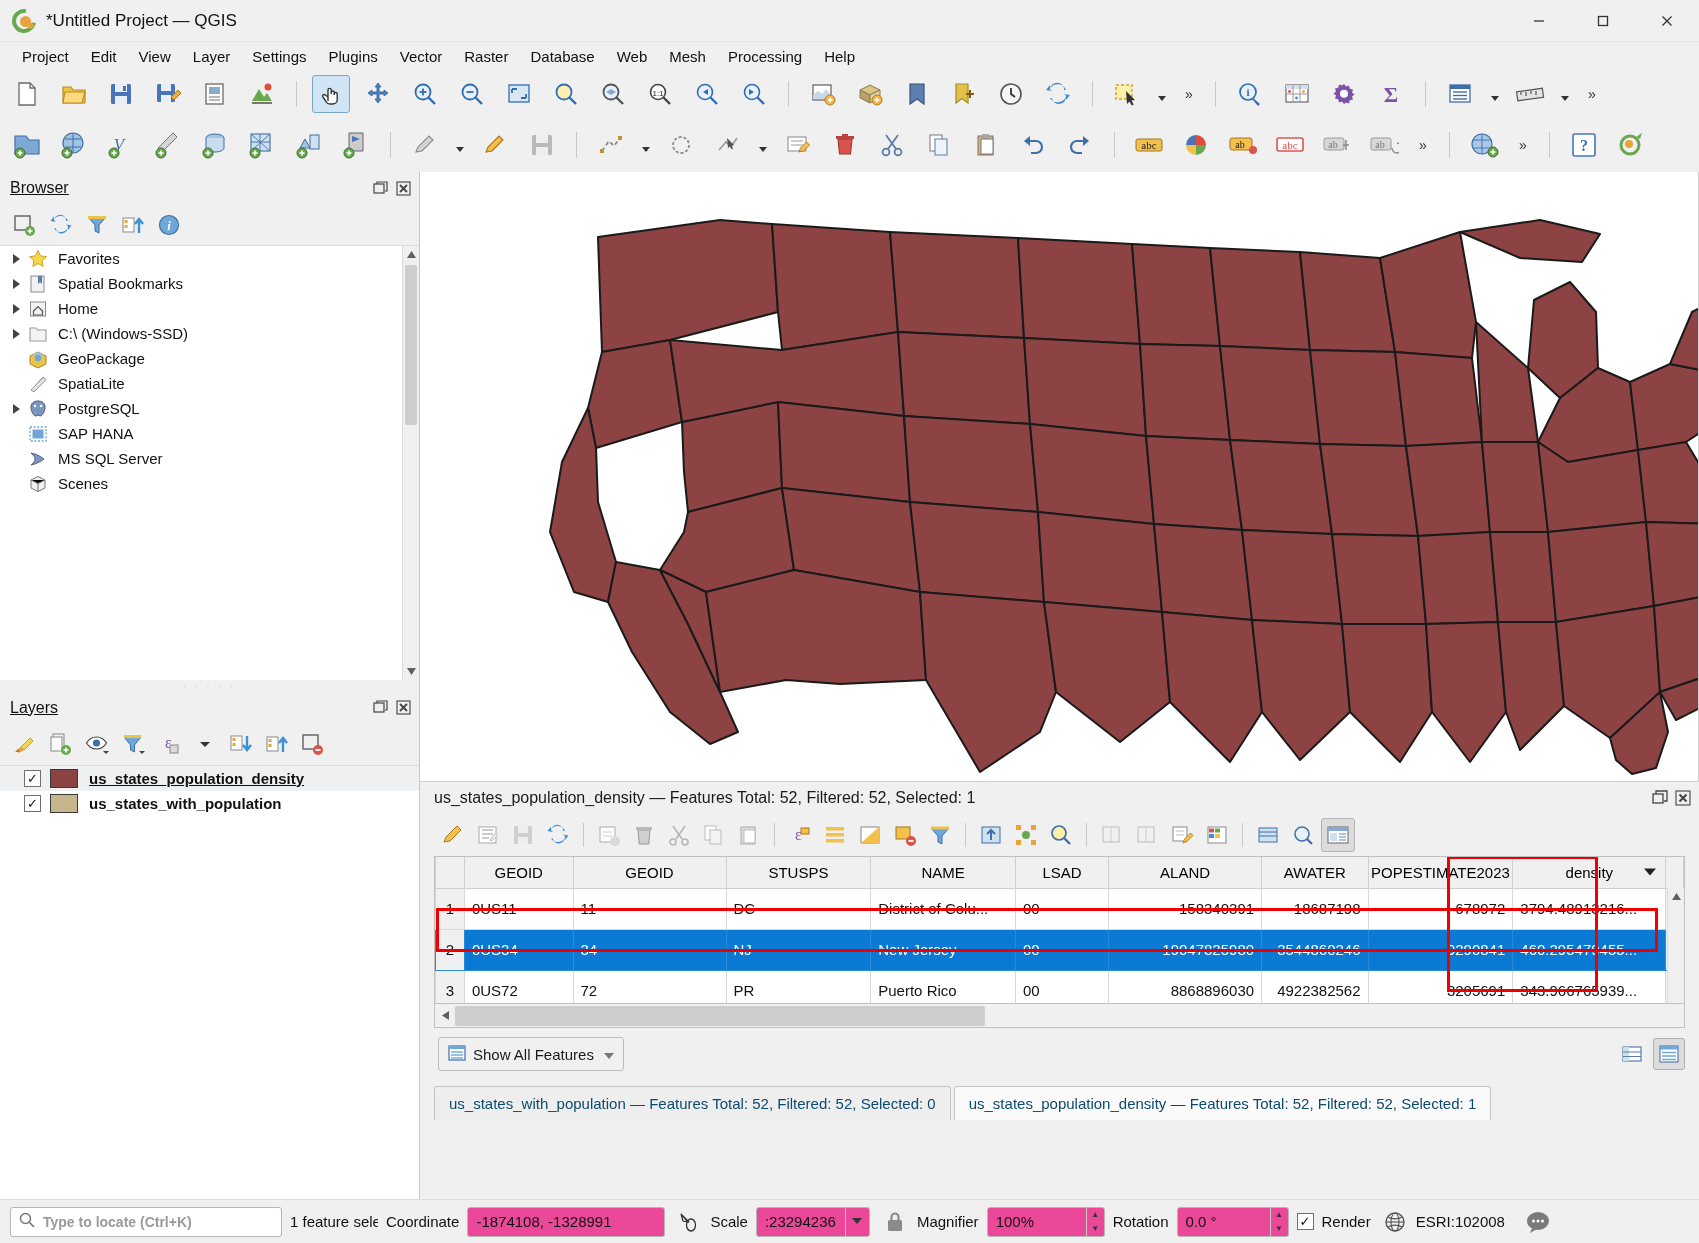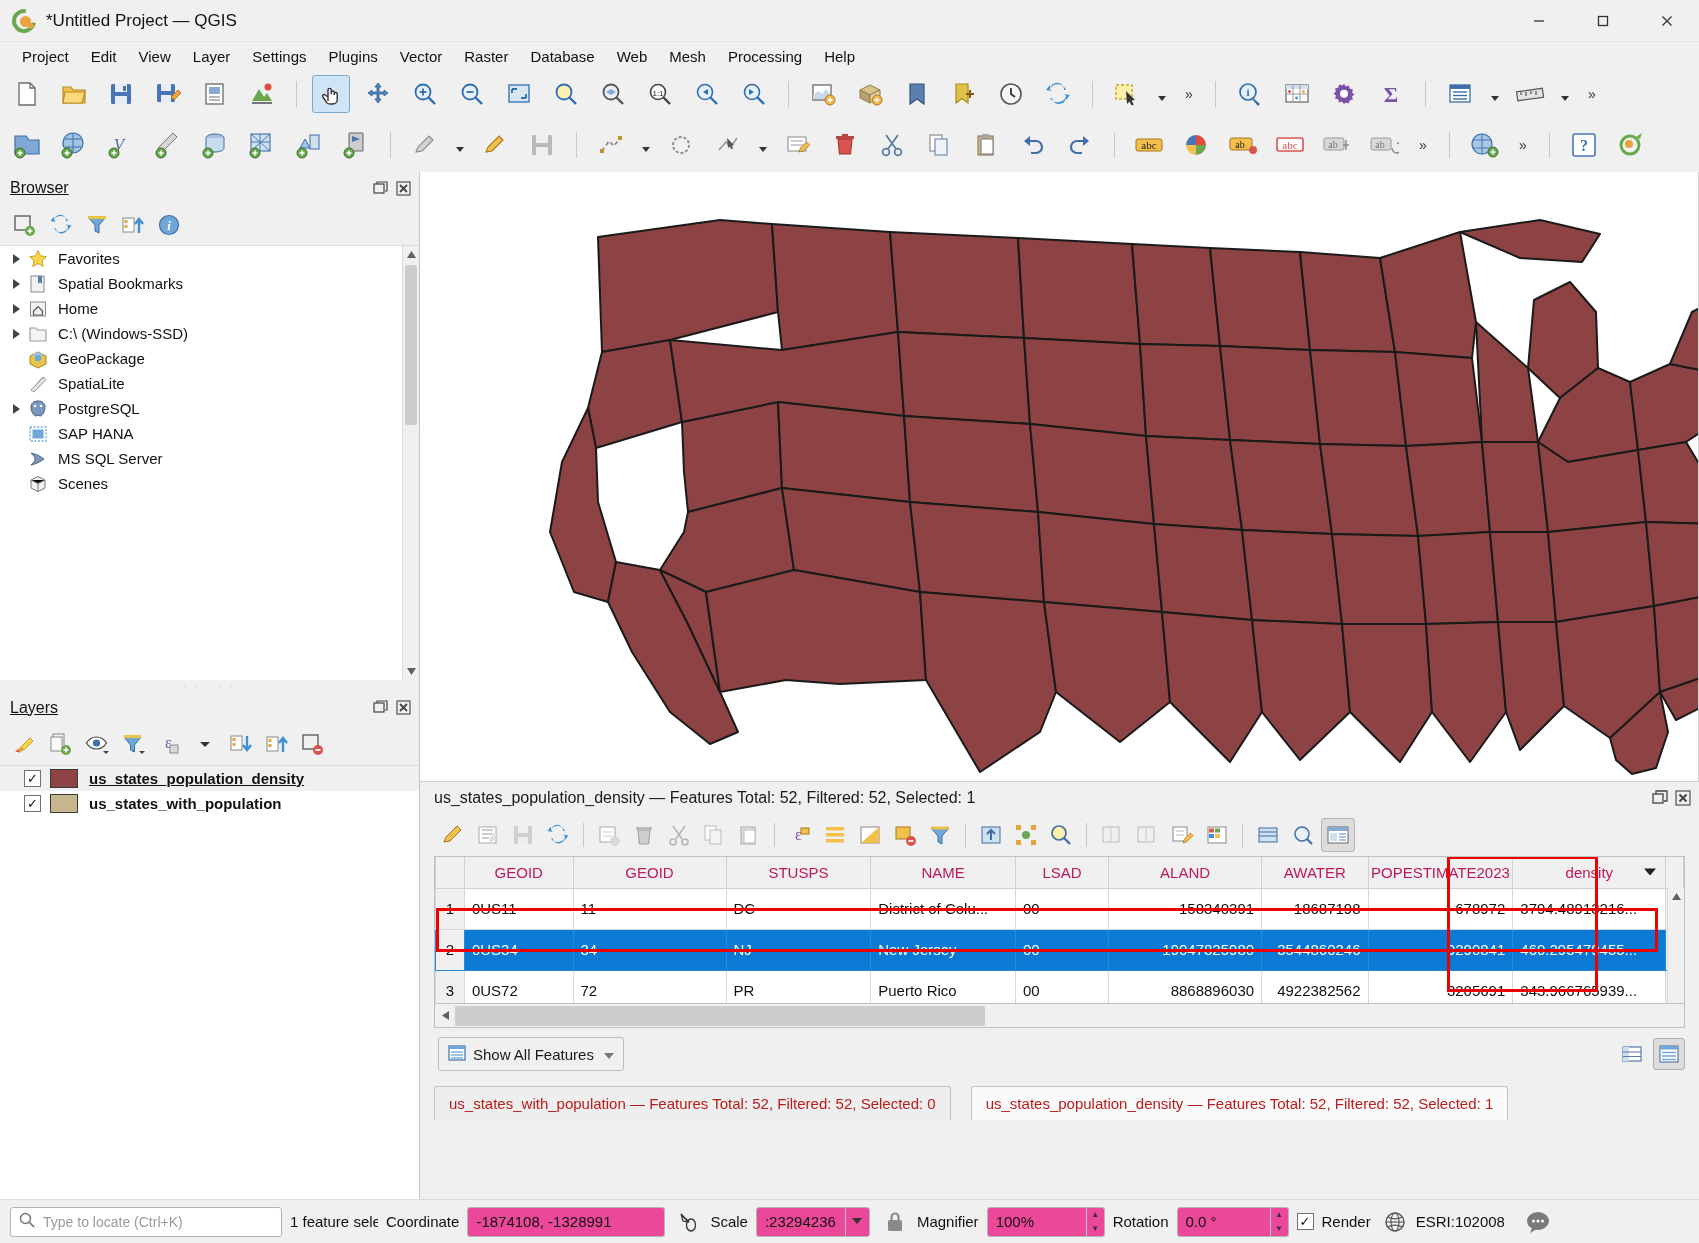--- a/index.html
+++ b/index.html
@@ -224,21 +224,21 @@
     position: relative; overflow: hidden;
     height: 148px; min-height: 148px;
   }
   table.attr {
     border-collapse: collapse; width: 100%;
     table-layout: fixed; font-size: 15px;
   }
   table.attr th {
     background: #f0f0f0; border: 1px solid #d0d0d0;
     border-top: none; height: 31px; font-weight: normal;
-    color: #be185d; text-align: center; font-size: 15px;
+    color: #000000; text-align: center; font-size: 15px;
     position: relative;
   }
   table.attr td {
     border: 1px solid #d8d8d8; height: 41px;
     padding: 0 7px; color: #111; white-space: nowrap; overflow: hidden;
   }
   td.rownum {
     background: #f0f0f0; text-align: center; padding: 0 4px;
     border: 1px solid #d0d0d0; color: #111;
   }
@@ -283,34 +283,34 @@
   
   .tabstrip {
     height: 40px; min-height: 40px; display: flex; align-items: flex-end;
     padding-left: 14px; background: #f0f0f0;
   }
   .tab {
     height: 34px; display: flex; align-items: center;
     padding: 0 14px; font-size: 15px;
     background: #eeeeee; border: 1px solid #c4c4c4;
     border-bottom: none; border-radius: 3px 3px 0 0;
-    margin-right: 20px; color: #b91c1c;
+    margin-right: 3px; color: #0c4a6e;
   }
   .tab.active { background: #fafafa; }
 
   
   .statusbar {
     height: 44px; min-height: 44px; display: flex; align-items: center;
     gap: 8px; padding: 0 10px; background: #f0f0f0;
     border-top: 1px solid #dcdcdc; font-size: 15px;
   }
   .locator {
     width: 272px; height: 30px; background: #fff;
     border: 1px solid #b5b5b5; border-radius: 3px;
-    display: flex; align-items: center; padding: 0 8px; gap: 8px;
+    display: flex; align-items: center; padding: 0 8px; gap: 8px; font-weight: bold;
   }
   .locator .ph { color: #9a9a9a; font-size: 14px; }
   .status-text { color: #111; white-space: nowrap; overflow: hidden; }
   .field {
     height: 30px; background: #ec4899; border: 1px solid #b5b5b5;
     border-radius: 3px; display: flex; align-items: center;
     padding: 0 8px; font-size: 15px; color: #111;
   }
   .spin {
     width: 18px; height: 28px; display: flex; flex-direction: column;

